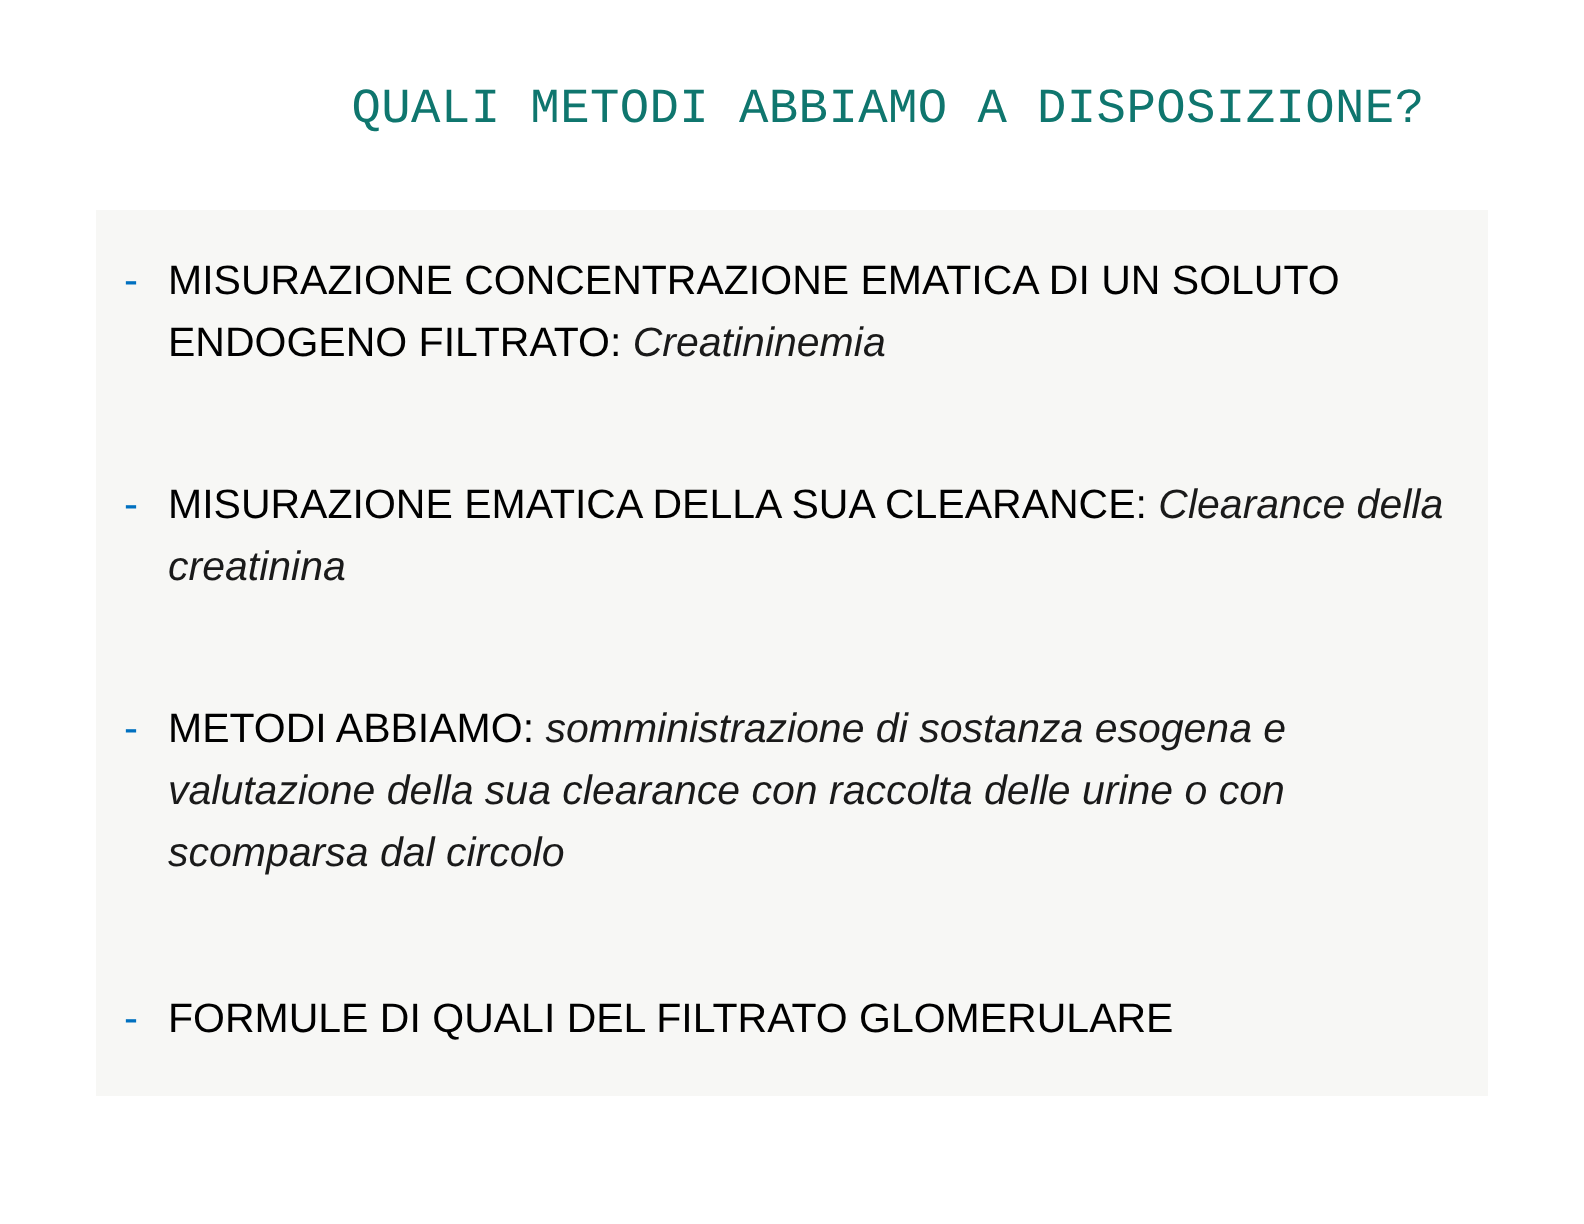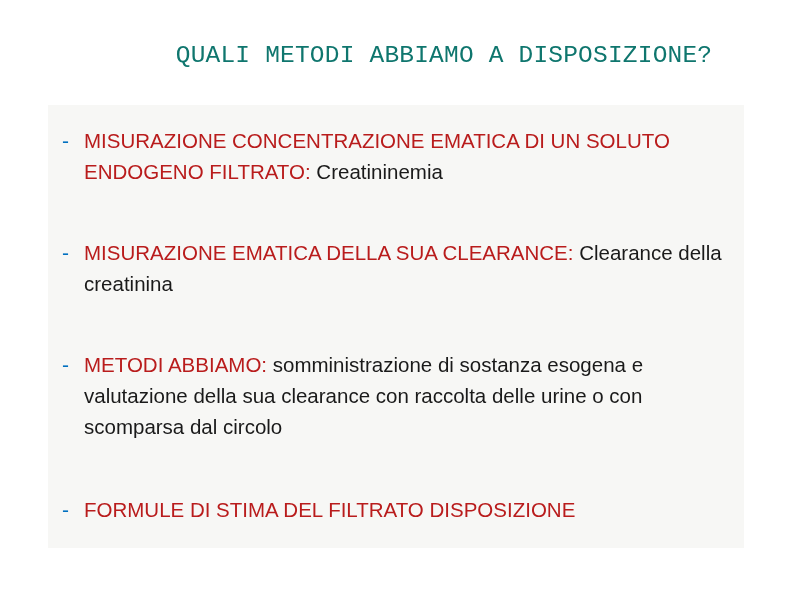--- a/index.html
+++ b/index.html
@@ -63,23 +63,24 @@
   }
   .bullet-text {
     flex: 1 1 auto;
     color: #0070c0;
     font-size: 20.5px;
     line-height: 31px;
     font-family: "Liberation Sans", sans-serif;
   }
   .bullet-text .plain {
     color: #1a1a1a;
+    font-style: italic;
   }
   .bullet-text .accent {
-    color: #b91c1c;
+    color: #000000;
   }
   
   .row-0 { margin-top: 4px; }
   .row-1 { margin-top: 50px; }
   .row-2 { margin-top: 50px; }
   .row-3 { margin-top: 52px; }
 </style>
 </head>
 <body>
 
@@ -100,19 +101,19 @@
         <div class="bullet-text"><span class="accent">MISURAZIONE EMATICA DELLA SUA CLEARANCE:</span><span class="plain"> Clearance della creatinina</span></div>
       </div>
 
       <div class="bullet-row row-2">
         <div class="bullet-dash">-</div>
         <div class="bullet-text"><span class="accent">METODI ABBIAMO:</span><span class="plain"> somministrazione di sostanza esogena e valutazione della sua clearance con raccolta delle urine o con scomparsa dal circolo</span></div>
       </div>
 
       <div class="bullet-row row-3">
         <div class="bullet-dash">-</div>
-        <div class="bullet-text"><span class="accent">FORMULE DI STIMA DEL FILTRATO DISPOSIZIONE</span><span class="plain"></span></div>
+        <div class="bullet-text"><span class="accent">FORMULE DI QUALI DEL FILTRATO GLOMERULARE</span><span class="plain"></span></div>
       </div>
 
     </div>
   </div>
 
 </div>
 
 </body></html>

